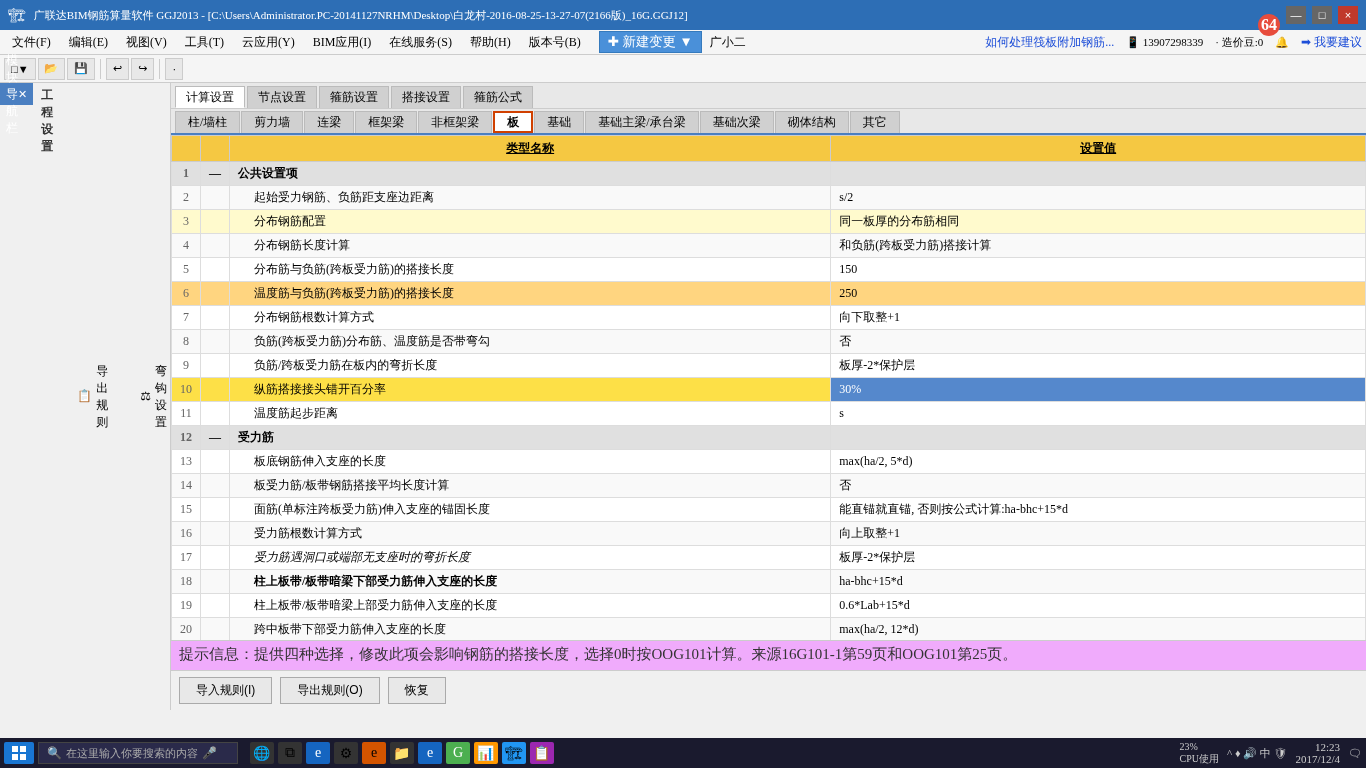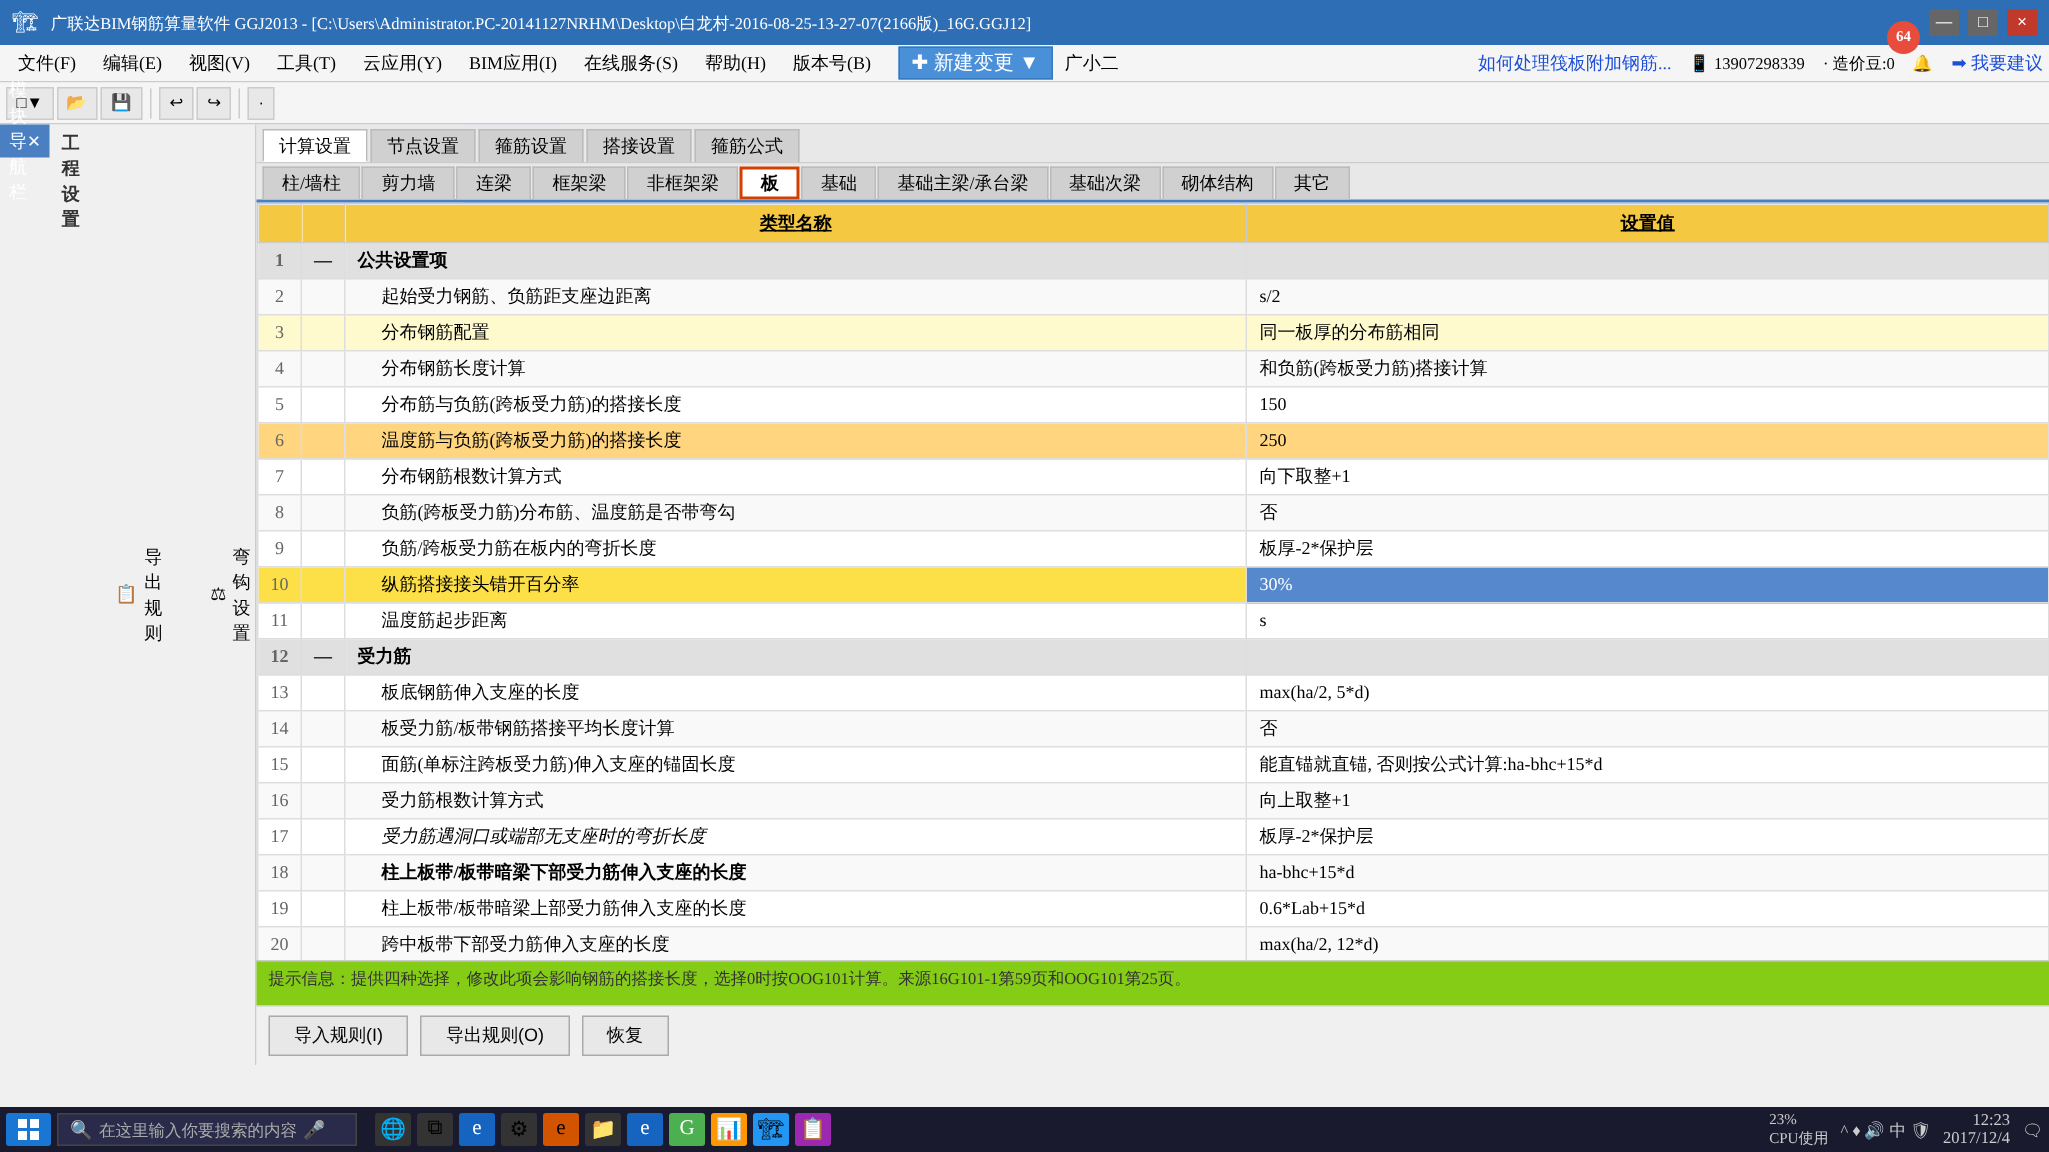--- a/index.html
+++ b/index.html
@@ -200,24 +200,24 @@
     }
     tbody tr:nth-child(even) { background: #f9f9f9; }
     tbody tr.highlight-yellow { background: #fffacd; }
     tbody tr.highlight-orange { background: #ffd580; }
     tbody tr.highlight-blue { background: #fde047; }
     tbody tr.section-header td { background: #e0e0e0; font-weight: bold; }
     .row-num { color: #666; text-align: center; }
 
     
     .info-bar {
-      background: #84cc16;
+      background: #f0abfc;
       border-top: 1px solid #ccc;
       padding: 4px 8px;
-      font-size: 11px;
+      font-size: 15px;
       color: #333;
       min-height: 30px;
     }
 
     
     .bottom-buttons {
       display: flex;
       gap: 8px;
       padding: 6px 8px;
       background: #f0f0f0;
@@ -285,21 +285,21 @@
   </style>
 </head>
 <body>
 
 <div class="title-bar">
   <div class="title-bar-left">
     <span style="font-size:14px;">🏗</span>
     <span style="font-size:11px;">广联达BIM钢筋算量软件 GGJ2013 - [C:\Users\Administrator.PC-20141127NRHM\Desktop\白龙村-2016-08-25-13-27-07(2166版)_16G.GGJ12]</span>
   </div>
   <div class="title-bar-right" style="display:flex;align-items:center;gap:6px;">
-    <span style="background:#e74c3c;color:white;border-radius:50%;width:22px;height:22px;display:flex;align-items:center;justify-content:center;font-size:10px;font-weight:bold;margin-top:19px;">64</span>
+    <span style="background:#e74c3c;color:white;border-radius:50%;width:22px;height:22px;display:flex;align-items:center;justify-content:center;font-size:16px;font-weight:bold;margin-top:19px;">64</span>
     <button class="win-btn" style="background:#666;">—</button>
     <button class="win-btn" style="background:#666;">□</button>
     <button class="win-btn">×</button>
   </div>
 </div>
 
 <div class="menu-bar">
   <span class="menu-item">文件(F)</span>
   <span class="menu-item">编辑(E)</span>
   <span class="menu-item">视图(V)</span>

